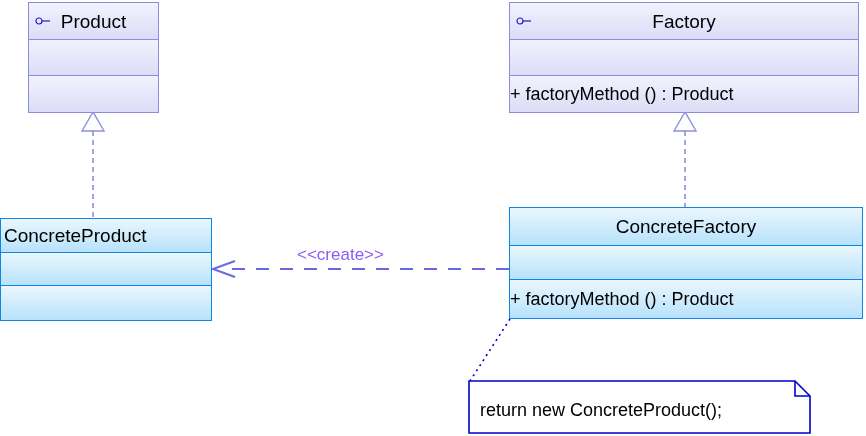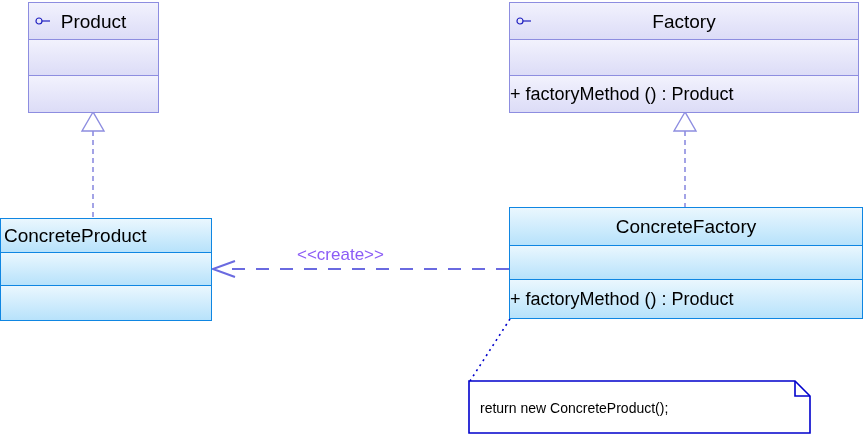--- a/index.html
+++ b/index.html
@@ -106,21 +106,21 @@
   }
   .uml-note-svg {
     position: absolute;
     left: 0;
     top: 0;
   }
   .uml-note-text {
     position: absolute;
     left: 12px;
     top: 20px;
-    font-size: 14px;
+    font-size: 18px;
     color: #000000;
     white-space: nowrap;
   }
 
   
   .edge-label {
     position: absolute;
     font-size: 17px;
     color: #8b5cf6;
     white-space: nowrap;

